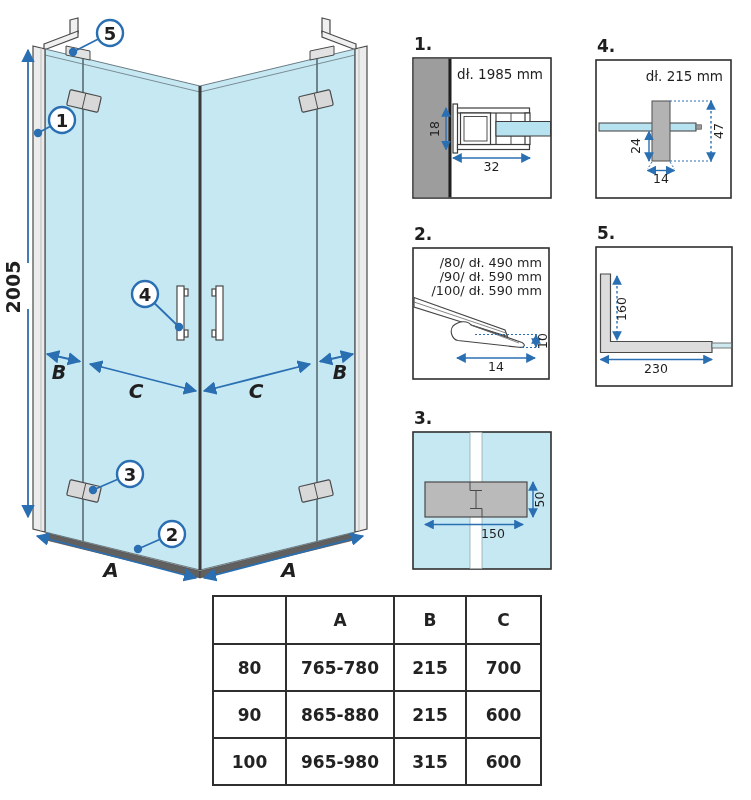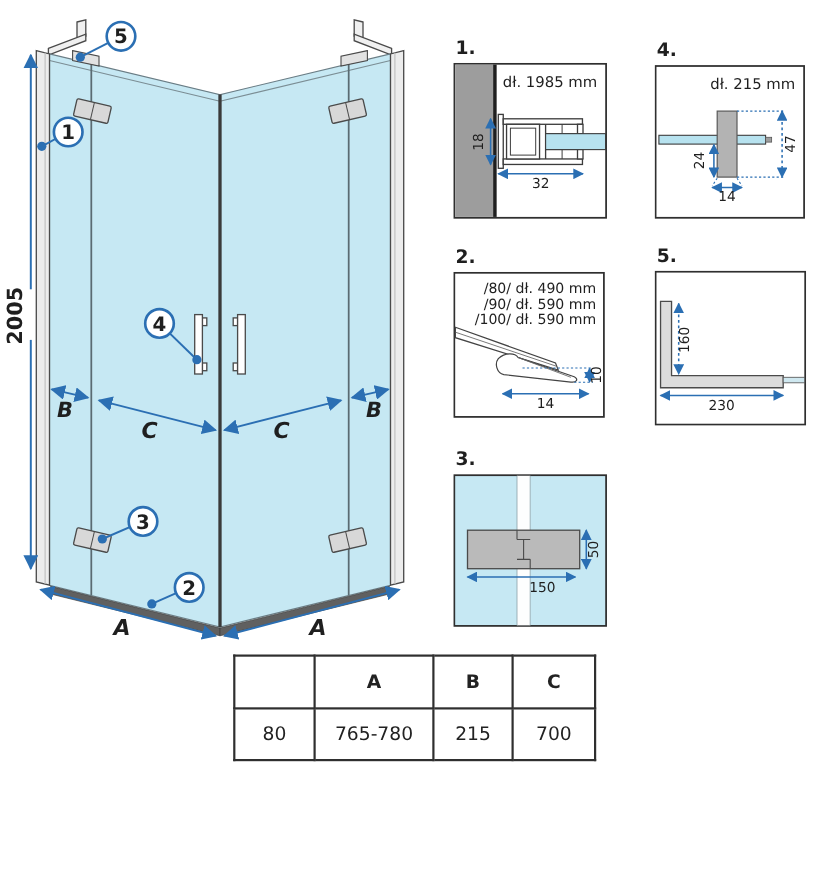--- a/index.html
+++ b/index.html
@@ -4,23 +4,23 @@
 <style>
   html,body{margin:0;padding:0;background:#ffffff;}
   .page{position:relative;width:751px;height:800px;background:#ffffff;overflow:hidden;
         font-family:"DejaVu Sans","Liberation Sans",sans-serif;color:#1f1f1f;}
   .page svg{position:absolute;}
   svg text{font-family:"DejaVu Sans","Liberation Sans",sans-serif;fill:#1f1f1f;}
   .detail{position:absolute;}
   .dnum{position:absolute;top:-23px;left:2px;font-size:17px;font-weight:bold;color:#1f1f1f;}
   .dim-table{position:absolute;left:212px;top:595px;border-collapse:collapse;table-layout:fixed;background:#fff;}
   .dim-table td,.dim-table th{border:2px solid #2f2f2f;text-align:center;vertical-align:middle;
-        font-size:17px;font-weight:normal;height:45px;padding:0;color:#222;}
+        font-size:17px;font-weight:bold;height:45px;padding:0;color:#222;}
   .dim-table th{font-weight:bold;}
-  .dim-table td.rowhead{font-weight:normal;border-radius:16px;}
+  .dim-table td.rowhead{font-weight:bold;border-radius:16px;}
 </style>
 </head>
 <body>
 
 <div class="page">
 
   <svg width="400" height="620" viewBox="0 0 400 620" style="left:0;top:0;">
     <defs>
       <marker id="mm" viewBox="0 0 10 10" refX="9" refY="5" markerWidth="7.5" markerHeight="7.5" orient="auto-start-reverse">
         <path d="M0,0 L10,5 L0,10 z" fill="#2b6fb3"></path>
@@ -300,16 +300,28 @@
       <th>A</th>
       <th>B</th>
       <th>C</th>
     </tr>
     <tr>
       <td class="rowhead">80</td>
       <td>765-780</td>
       <td>215</td>
       <td>700</td>
     </tr>
+    <tr>
+      <td class="rowhead">90</td>
+      <td>865-880</td>
+      <td>215</td>
+      <td>600</td>
+    </tr>
+    <tr>
+      <td class="rowhead">100</td>
+      <td>965-980</td>
+      <td>315</td>
+      <td>600</td>
+    </tr>
   </tbody>
     </table>
 
 </div>
 
 </body></html>

